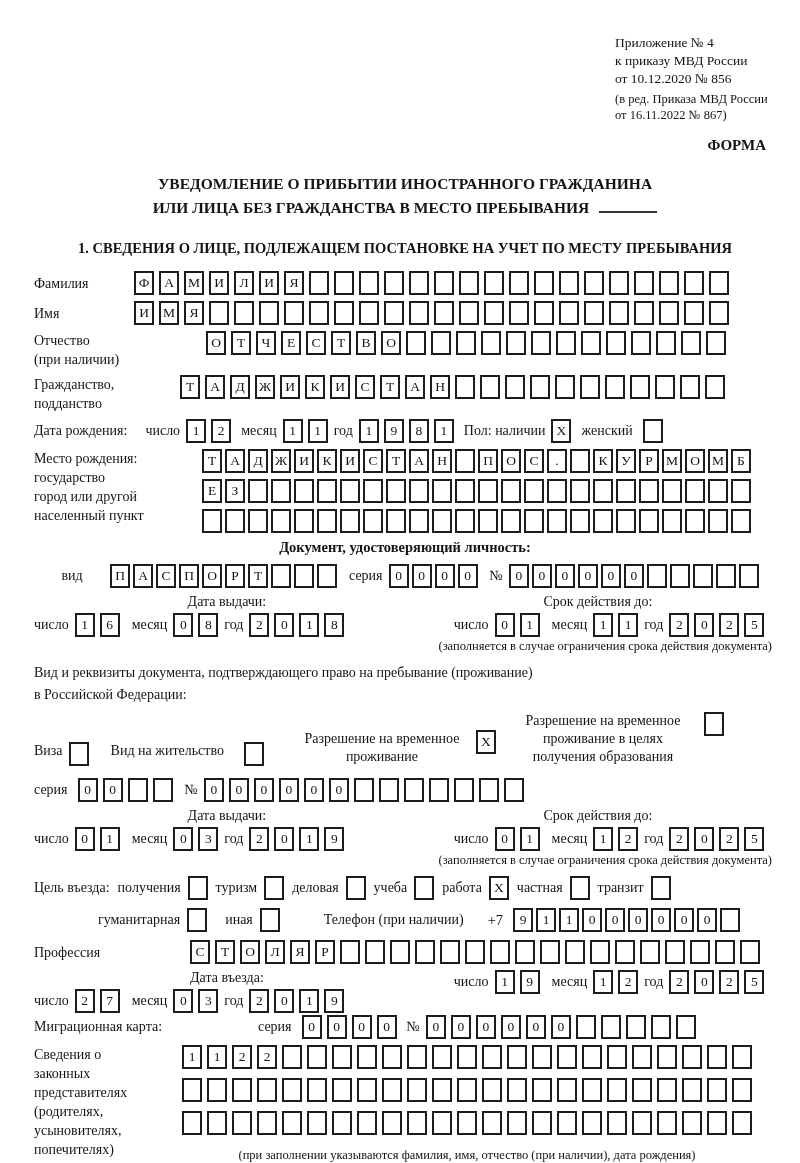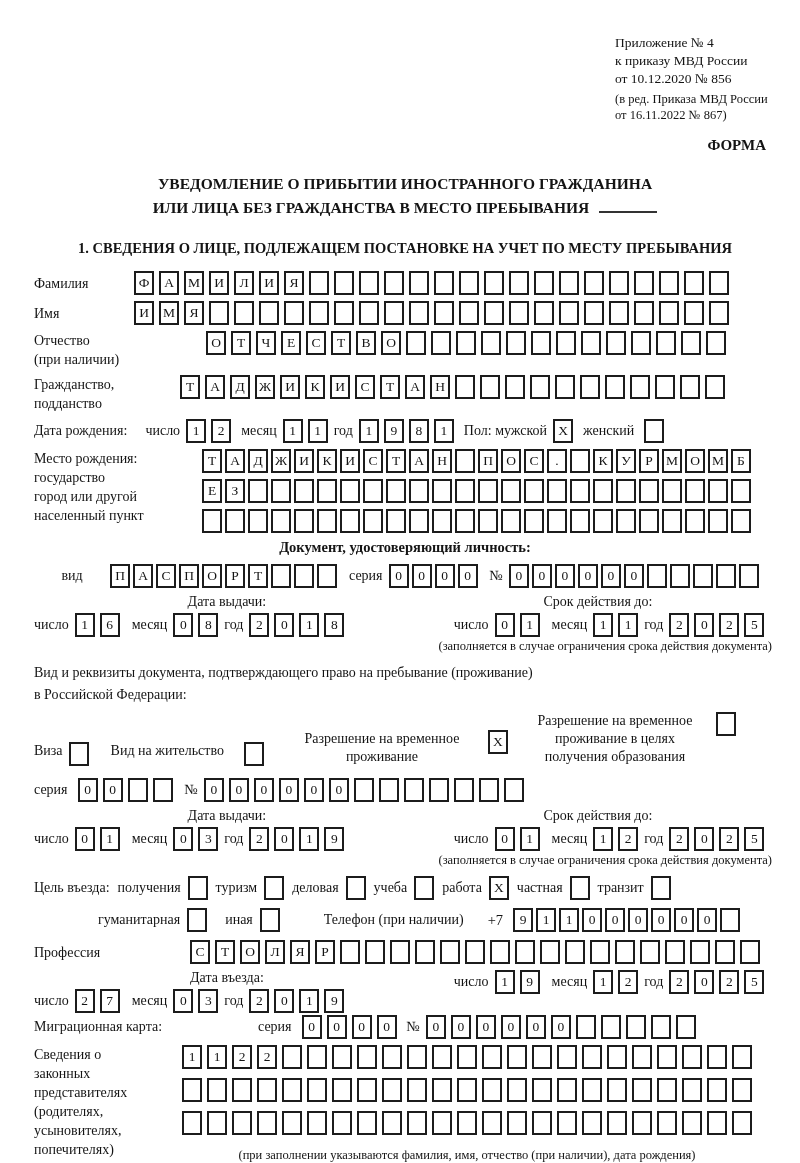--- a/index.html
+++ b/index.html
@@ -213,21 +213,21 @@
         <span class="cell">1</span>
         <span class="cell">1</span>
       </span>
     <span class="t ml6">год</span>
     <span class="cells ml6">
         <span class="cell">1</span>
         <span class="cell">9</span>
         <span class="cell">8</span>
         <span class="cell">1</span>
       </span>
-    <span class="t ml10">Пол: мужской</span>
+    <span class="t ml10">Пол: наличии</span>
     <span class="cells ml6">
         <span class="cell">X</span>
       </span>
     <span class="t ml10">женский</span>
     <span class="cells ml10">
         <span class="cell"></span>
       </span>
   </div>
 
   <div class="row top">
@@ -417,21 +417,21 @@
       <span class="cells">
           <span class="cell"></span>
         </span>
     </span>
     <span class="pi" style="margin-left:22px;gap:20px;">
       <span class="txt">Вид на жительство</span>
       <span class="cells">
           <span class="cell"></span>
         </span>
     </span>
-    <span class="pi" style="margin-left:24px;gap:12px;">
+    <span class="pi" style="margin-left:24px;">
       <span class="txt" style="width:188px;">Разрешение на временное проживание</span>
       <span class="cells">
           <span class="cell">X</span>
         </span>
     </span>
     <span class="pi" style="margin-left:16px;gap:10px;">
       <span class="txt" style="width:182px;">Разрешение на временное проживание в целях получения образования</span>
       <span class="cells">
           <span class="cell"></span>
         </span>

